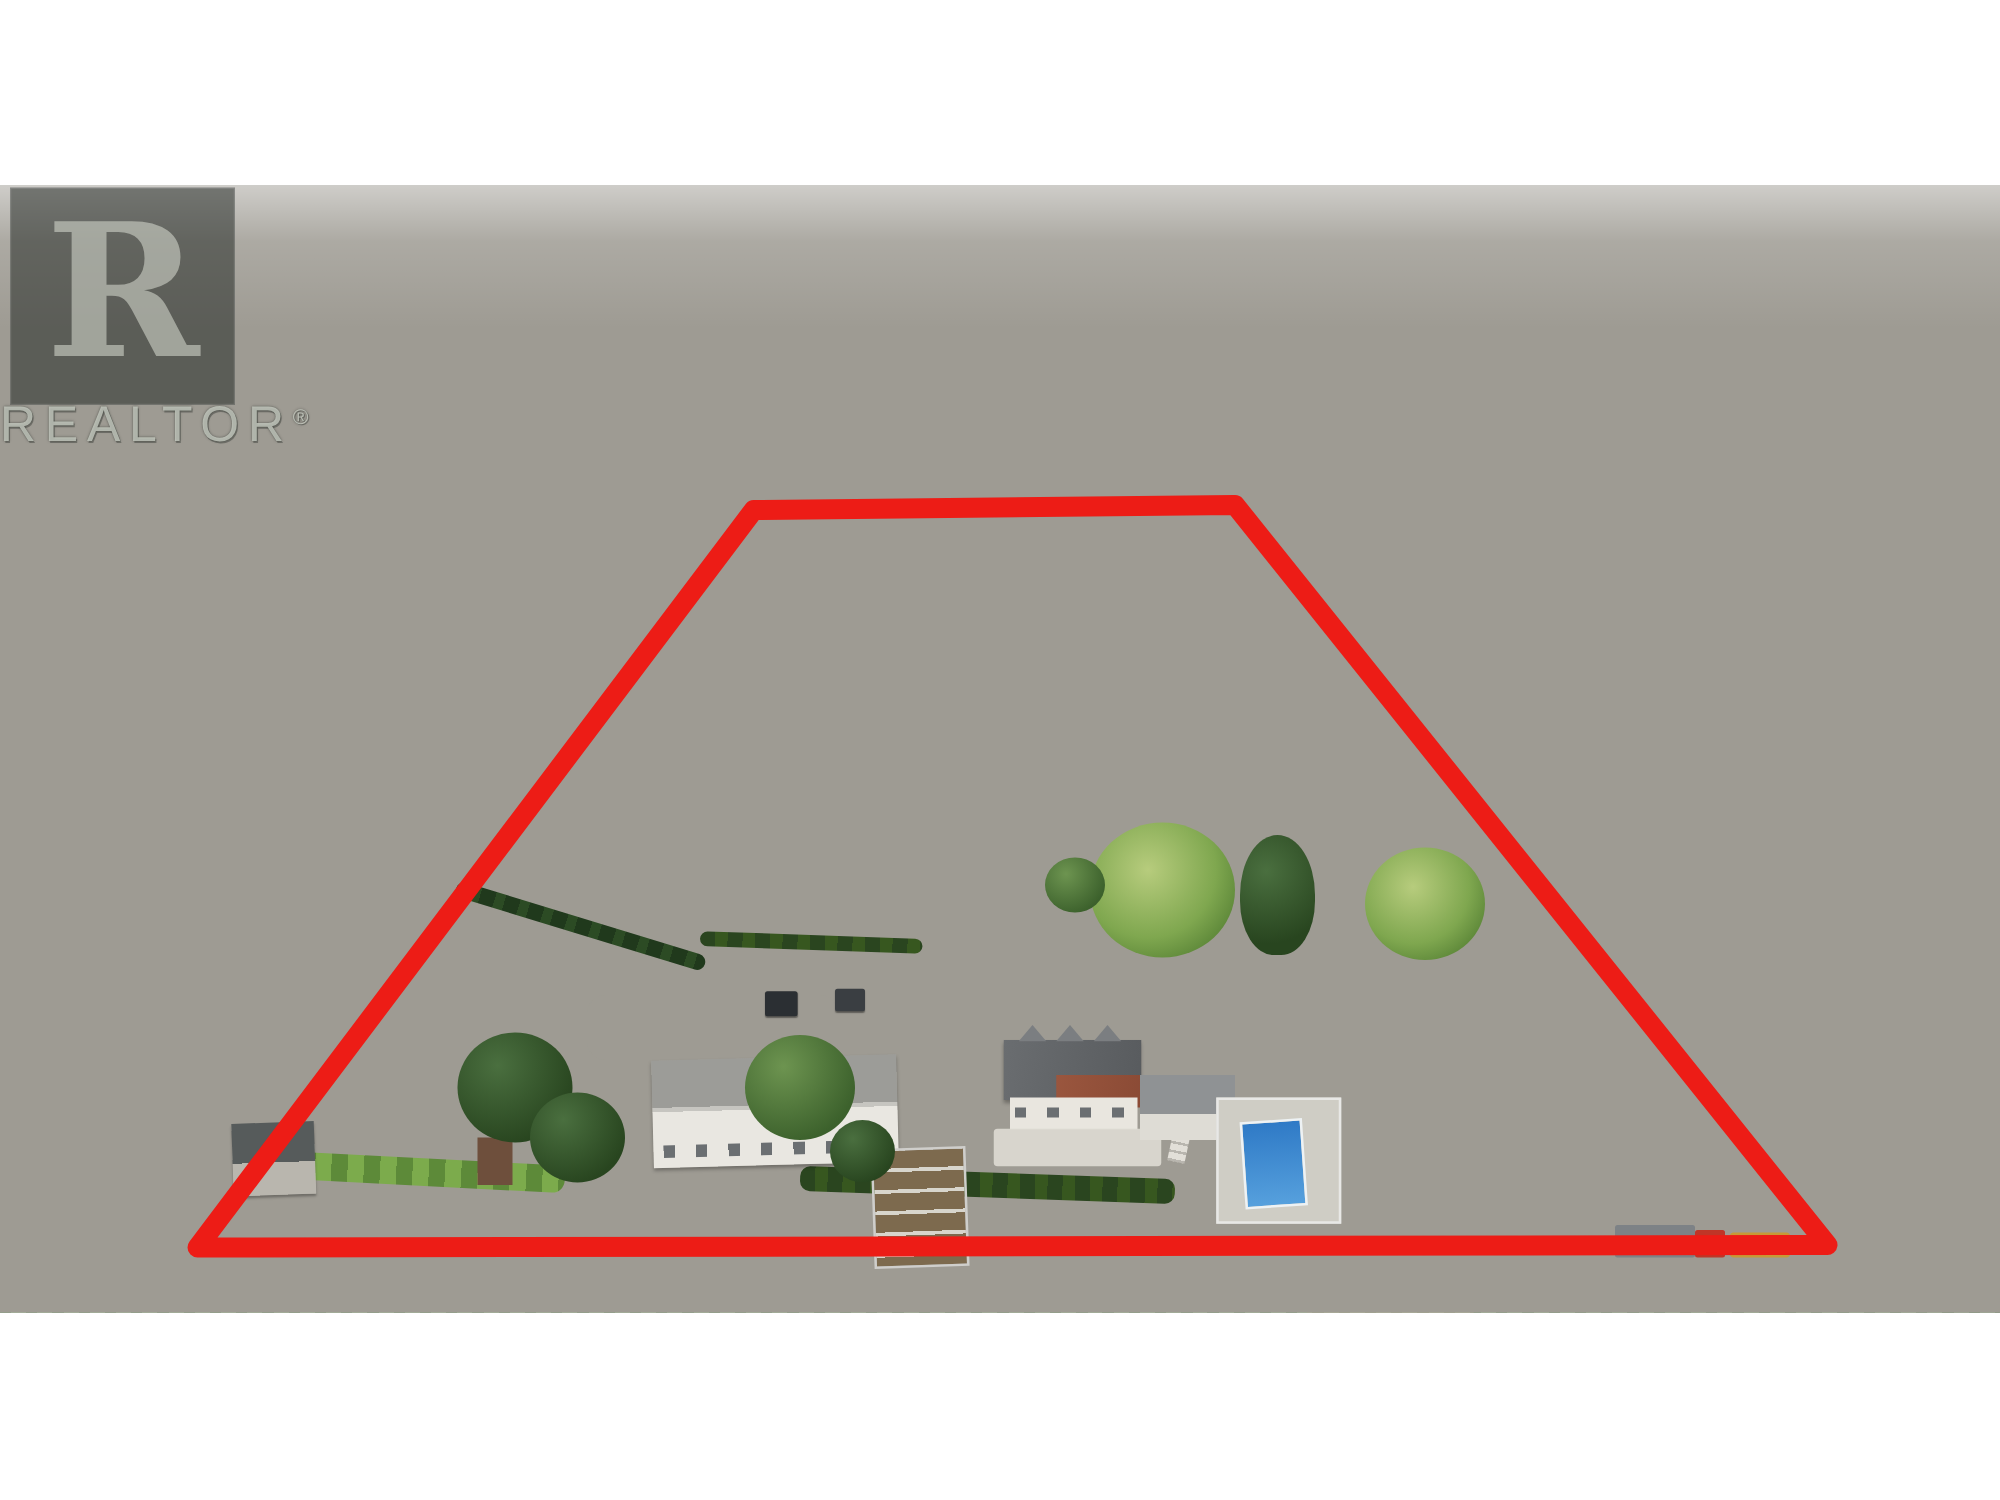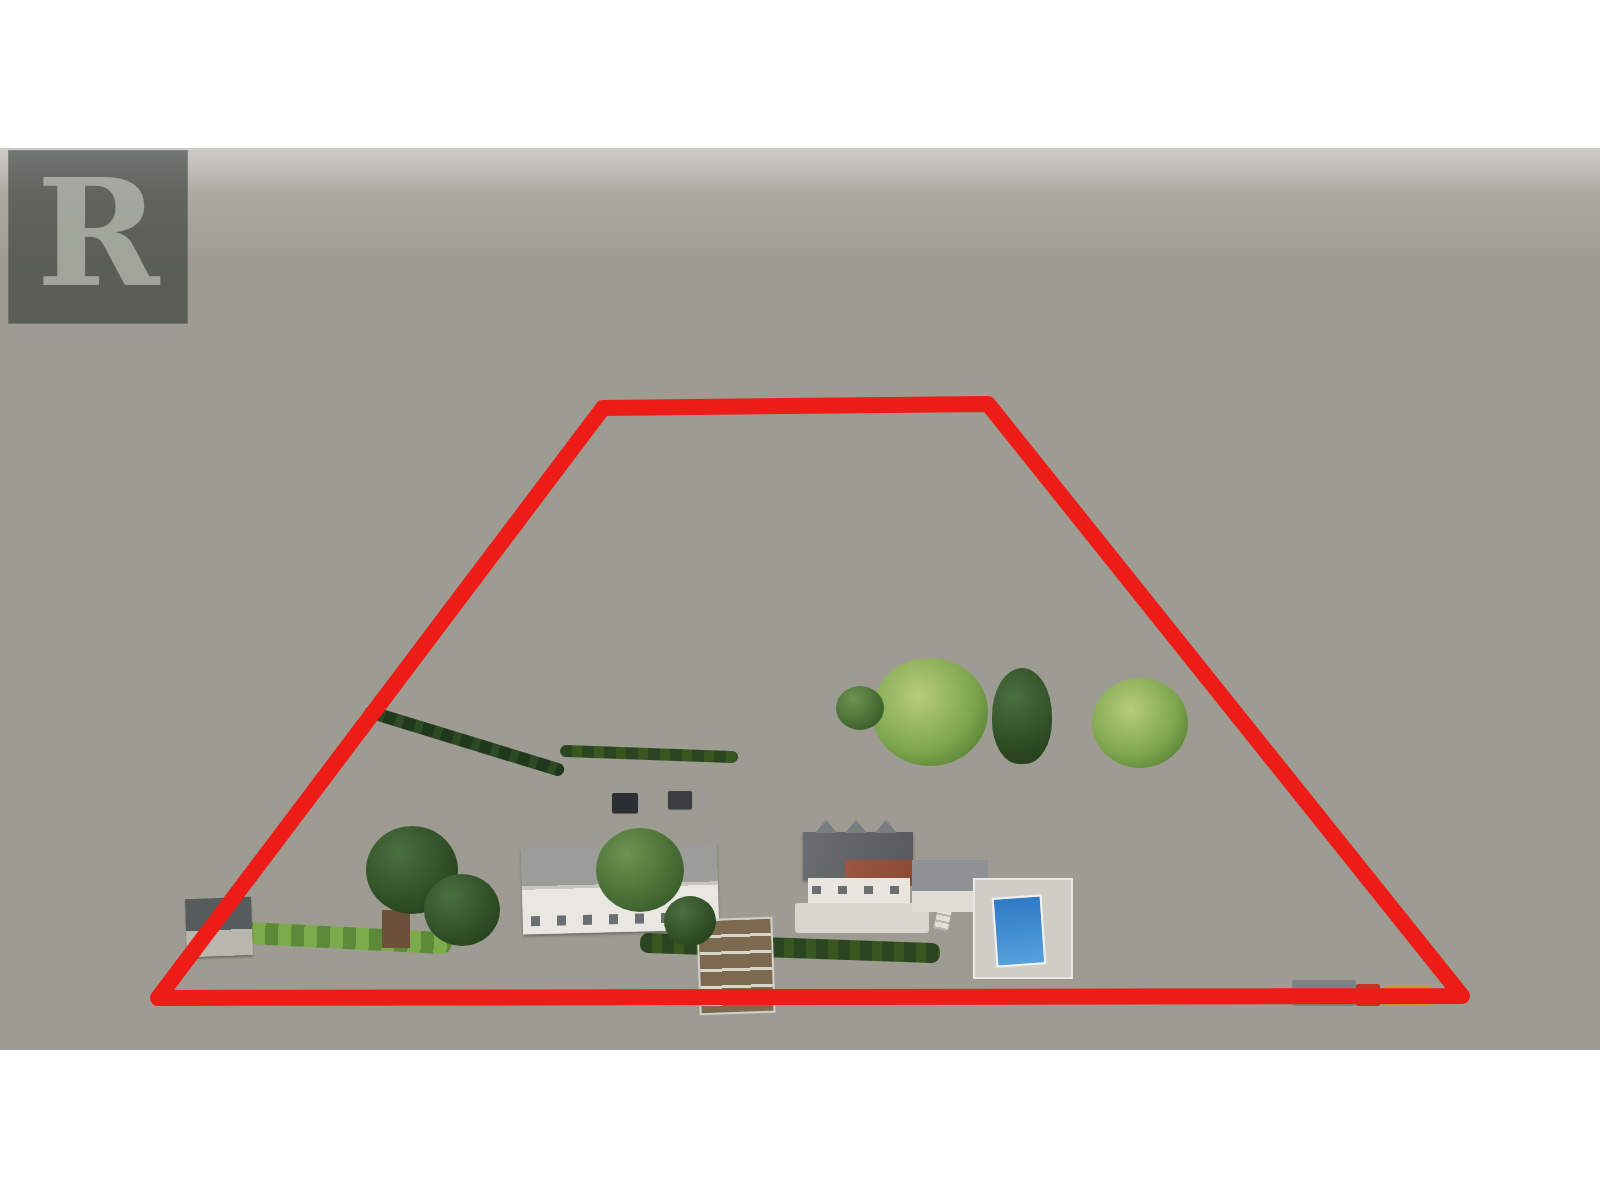--- a/index.html
+++ b/index.html
@@ -273,14 +273,15 @@
     <div class="ab haze"></div>
 
     <svg class="ab" style="left:0;top:0;" width="1600" height="902" viewBox="0 0 1600 902">
       <polygon fill="none" stroke-linejoin="round" stroke-linecap="round" points="603,260 988,256 1462,848 158,850" stroke="#ed1c16" stroke-width="16"></polygon>
     </svg>
   </div>
 
   <div class="ab wm-box">
     <span class="wm-letter">R</span>
   </div>
+  <div class="ab wm-text"><span>REALTOR</span><span class="wm-reg">®</span></div>
 
 </div>
 
 </body></html>

